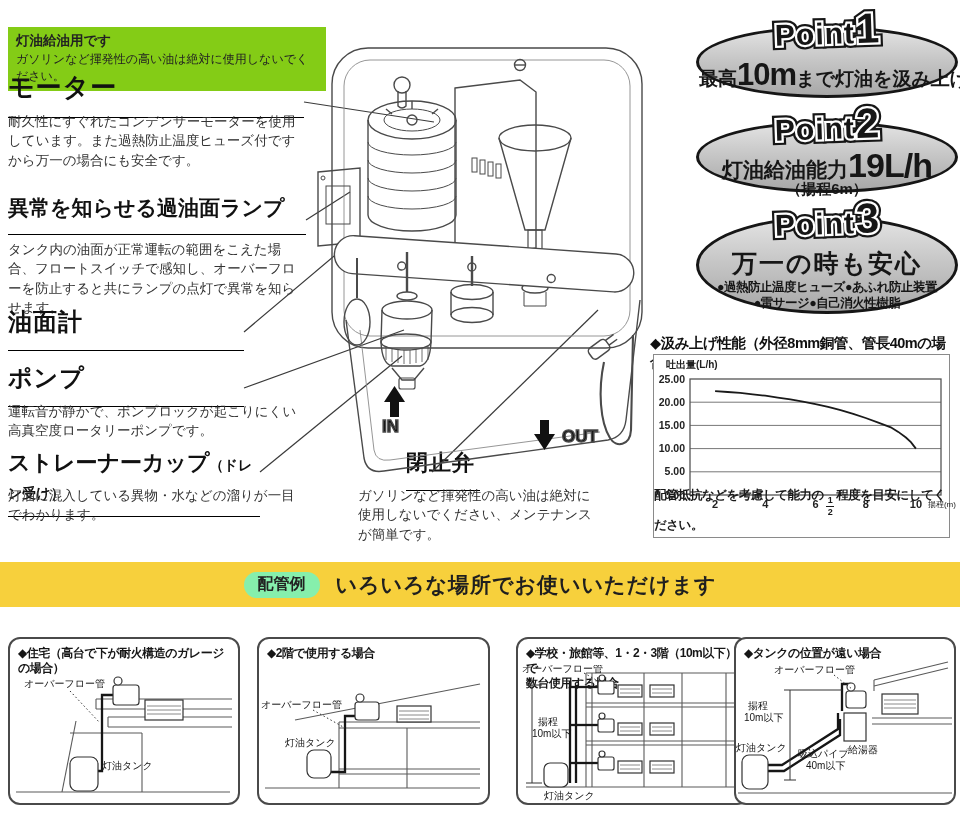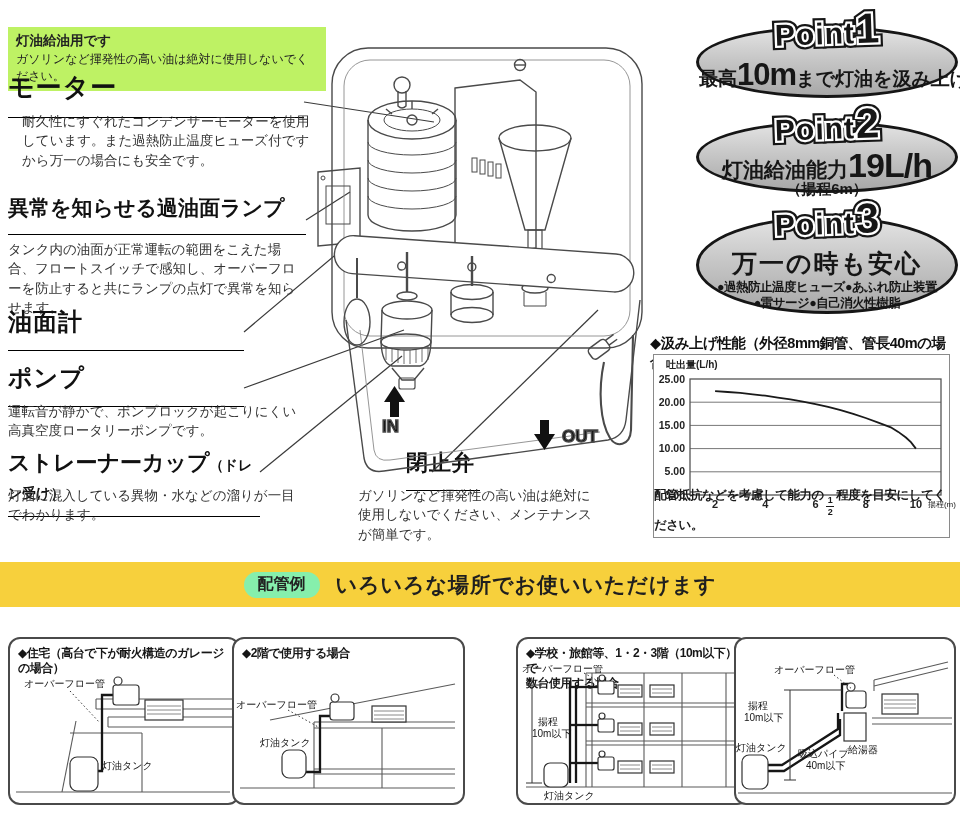--- a/index.html
+++ b/index.html
@@ -1,20 +1,20 @@
 <!DOCTYPE html>
 <html><head>
 <meta charset="utf-8">
 <style>
   html,body{margin:0;padding:0;}
   body{width:960px;height:831px;position:relative;background:#fff;
        font-family:"Liberation Sans","DejaVu Sans",sans-serif;color:#222;overflow:hidden;}
   .abs{position:absolute;}
   
-  .warning{left:8px;top:27px;width:318px;background:#bef264;padding:5px 8px 6px;box-sizing:border-box;}
+  .warning{left:8px;top:27px;width:318px;background:#84cc16;padding:5px 8px 6px;box-sizing:border-box;}
   .warning .w1{font-size:13.5px;font-weight:bold;color:#222;}
   .warning .w2{font-size:12px;font-weight:normal;color:#222;margin-top:1px;}
   
   .feat-title{font-weight:bold;color:#111;border-bottom:1px solid #000000;padding-bottom:12px;letter-spacing:1px;}
   .feat-suffix{font-size:14px;letter-spacing:0;}
   .feat-body{font-size:13.5px;line-height:1.44;color:#333;}
   
   #main-art{left:0;top:0;width:960px;height:560px;pointer-events:none;z-index:1;}
   
   .badge{left:696px;width:262px;z-index:2;}
@@ -60,21 +60,21 @@
 </style>
 </head>
 <body>
 
 <div class="abs warning">
   <div class="w1">灯油給油用です</div>
   <div class="w2">ガソリンなど揮発性の高い油は絶対に使用しないでください。</div>
 </div>
 
 <div class="abs feat-title" style="left:8px;top:70px;width:296px;font-size:26px;">モーター</div>
-<div class="abs feat-body" style="left:8px;top:112px;width:292px;margin-left:14px;">耐久性にすぐれたコンデンサーモーターを使用しています。また過熱防止温度ヒューズ付ですから万一の場合にも安全です。</div>
+<div class="abs feat-body" style="left:8px;top:112px;width:292px;">耐久性にすぐれたコンデンサーモーターを使用しています。また過熱防止温度ヒューズ付ですから万一の場合にも安全です。</div>
 
 <div class="abs feat-title" style="left:8px;top:194px;width:298px;font-size:21px;letter-spacing:0;">異常を知らせる過油面ランプ</div>
 <div class="abs feat-body" style="left:8px;top:240px;width:292px;">タンク内の油面が正常運転の範囲をこえた場合、フロートスイッチで感知し、オーバーフローを防止すると共にランプの点灯で異常を知らせます。</div>
 
 <div class="abs feat-title" style="left:8px;top:306px;width:236px;font-size:24px;">油面計</div>
 
 <div class="abs feat-title" style="left:8px;top:362px;width:236px;font-size:24px;">ポンプ</div>
 <div class="abs feat-body" style="left:8px;top:402px;width:292px;">運転音が静かで、ポンプロックが起こりにくい高真空度ロータリーポンプです。</div>
 
 <div class="abs feat-title" style="left:8px;top:448px;width:252px;font-size:22px;letter-spacing:0;"><span>ストレーナーカップ</span><span class="feat-suffix">（ドレン受け）</span></div>
@@ -334,21 +334,21 @@
       <rect class="unit" x="135" y="37" width="38" height="20"></rect>
       <path class="stripes" d="M137 43 H171 M137 47 H171 M137 51 H171"></path>
     </g>
     <rect class="unit" x="60" y="94" width="28" height="34" rx="7"></rect>
     <path class="dotted" d="M60 28 L90 60"></path>
     <text class="lbl" x="14" y="24">オーバーフロー管</text>
     <text class="lbl" x="92" y="106">灯油タンク</text>
   </svg>
 </div>
 
-<div class="abs ex-box" style="left:232px;width:233px;">
+<div class="abs ex-box" style="left:257px;width:233px;">
   <div class="ex-title">◆2階で使用する場合</div>
   <svg class="ex-svg" width="228" height="125" viewBox="0 0 228 125">
     <g class="struct">
       <line x1="36" y1="44" x2="221" y2="8"></line>
       <line x1="80" y1="46" x2="221" y2="46"></line>
         <line x1="80" y1="52" x2="221" y2="52"></line>
       <line x1="80" y1="46" x2="80" y2="112"></line>
       <line x1="148" y1="52" x2="148" y2="112"></line>
       <line x1="80" y1="93" x2="221" y2="93"></line>
         <line x1="80" y1="98" x2="221" y2="98"></line>
@@ -423,20 +423,21 @@
     </g>
     <path class="dotted" d="M66 8 L80 16"></path>
     <text class="lbl" x="4" y="7">オーバーフロー管</text>
     <text class="lbl" x="20" y="60">揚程</text>
     <text class="lbl" x="14" y="72">10m以下</text>
     <text class="lbl" x="26" y="134">灯油タンク</text>
   </svg>
 </div>
 
 <div class="abs ex-box" style="left:734px;width:222px;">
+  <div class="ex-title">◆タンクの位置が遠い場合</div>
   <svg class="ex-svg" width="220" height="140" viewBox="0 0 220 140">
     <g class="struct">
       <line x1="138" y1="19" x2="212" y2="1"></line>
         <line x1="138" y1="25" x2="212" y2="7"></line>
         <line x1="138" y1="19" x2="138" y2="30"></line>
       <line x1="136" y1="57" x2="216" y2="57"></line>
         <line x1="136" y1="63" x2="216" y2="63"></line>
       <line x1="2" y1="132" x2="216" y2="132"></line>
     </g>
     <g class="pipe">

